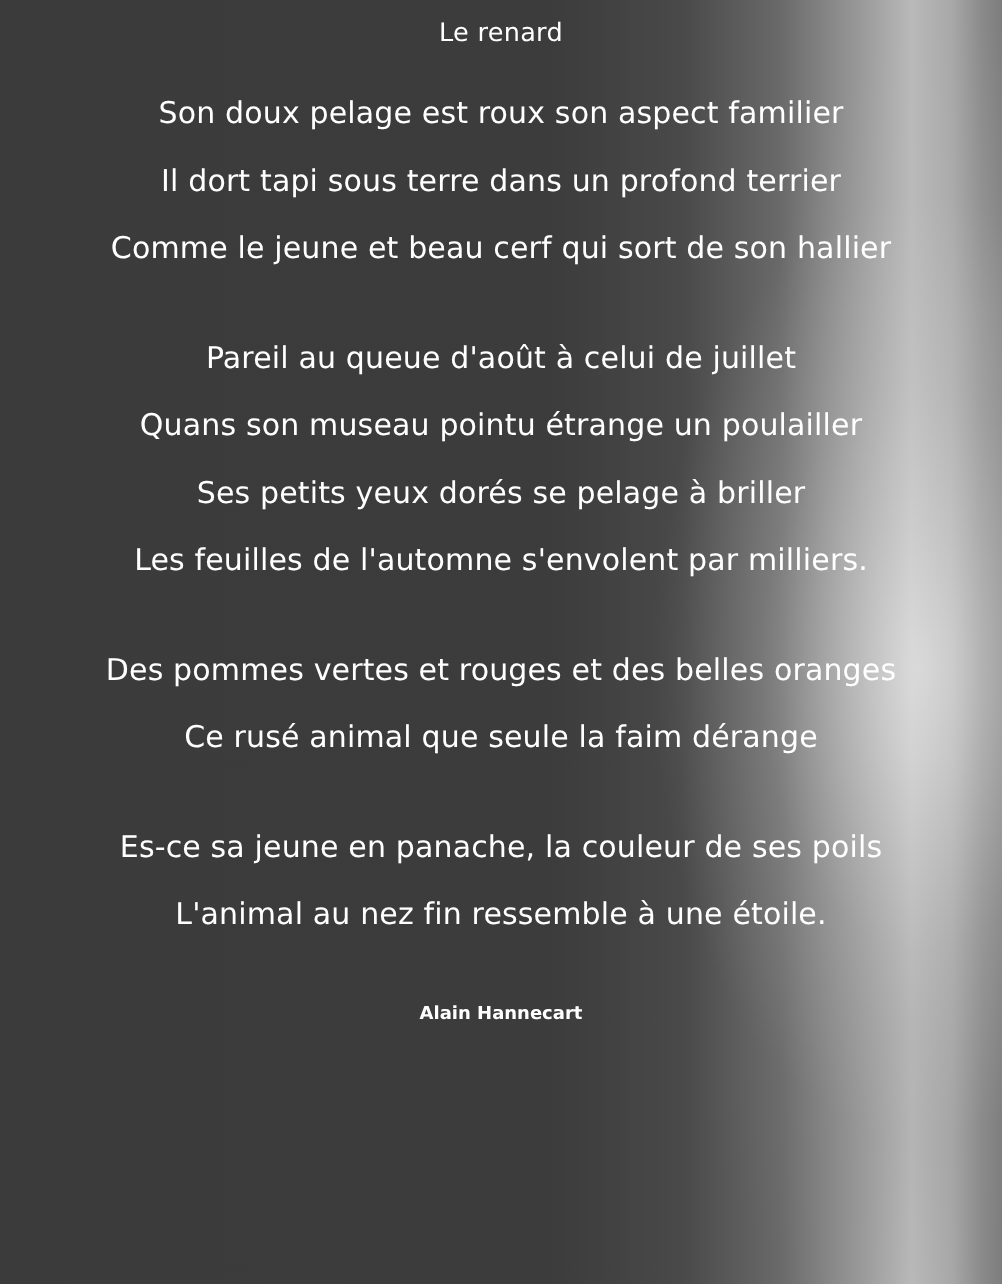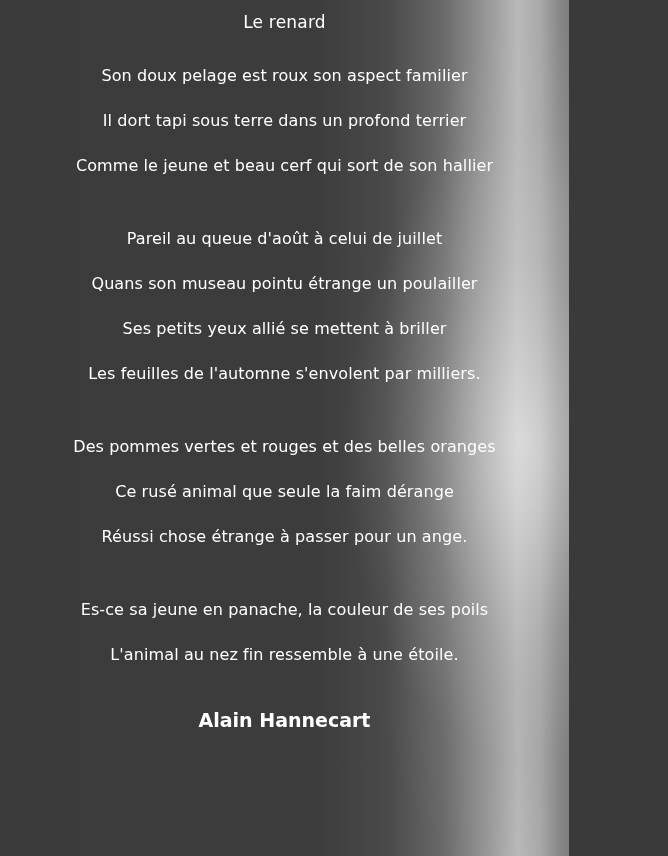--- a/index.html
+++ b/index.html
@@ -8,21 +8,21 @@
   }
   body {
     width: 668px;
     height: 856px;
     overflow: hidden;
     font-family: "DejaVu Sans", sans-serif;
     background: #3a3a3a;
   }
   .poem-canvas {
     position: relative;
-    width: 569px;
+    width: 668px;
     height: 856px;
     box-sizing: border-box;
     
     background:
       linear-gradient(to right,
         #3b3b3b 0%,
         #3c3c3c 55%,
         #494949 68%,
         #6a6a6a 78%,
         #9a9a9a 86%,
@@ -58,28 +58,28 @@
     font-weight: normal;
   }
   .stanza {
     margin: 0 0 28px 0;
   }
   .stanza:last-of-type {
     margin-bottom: 0;
   }
   .poem-line {
     color: #ffffff;
-    font-size: 16px;
+    font-size: 20px;
     line-height: 45px;
     letter-spacing: 0.1px;
     white-space: nowrap;
   }
   .poem-author {
     color: #ffffff;
-    font-size: 19px;
+    font-size: 12px;
     line-height: 30px;
     font-weight: bold;
     margin-top: 2px;
   }
 </style>
 </head>
 <body>
 
 <div class="poem-canvas">
   <div class="poem-body">
@@ -88,28 +88,27 @@
 
     <div class="stanza">
       <div class="poem-line">Son doux pelage est roux son aspect familier</div>
       <div class="poem-line">Il dort tapi sous terre dans un profond terrier</div>
       <div class="poem-line">Comme le jeune et beau cerf qui sort de son hallier</div>
     </div>
 
     <div class="stanza">
       <div class="poem-line">Pareil au queue d'août à celui de juillet</div>
       <div class="poem-line">Quans son museau pointu étrange un poulailler</div>
-      <div class="poem-line">Ses petits yeux allié se mettent à briller</div>
+      <div class="poem-line">Ses petits yeux dorés se pelage à briller</div>
       <div class="poem-line">Les feuilles de l'automne s'envolent par milliers.</div>
     </div>
 
     <div class="stanza">
       <div class="poem-line">Des pommes vertes et rouges et des belles oranges</div>
       <div class="poem-line">Ce rusé animal que seule la faim dérange</div>
-      <div class="poem-line">Réussi chose étrange à passer pour un ange.</div>
     </div>
 
     <div class="stanza">
       <div class="poem-line">Es-ce sa jeune en panache, la couleur de ses poils</div>
       <div class="poem-line">L'animal au nez fin ressemble à une étoile.</div>
     </div>
 
     <div class="poem-author">Alain Hannecart</div>
 
   </div>

